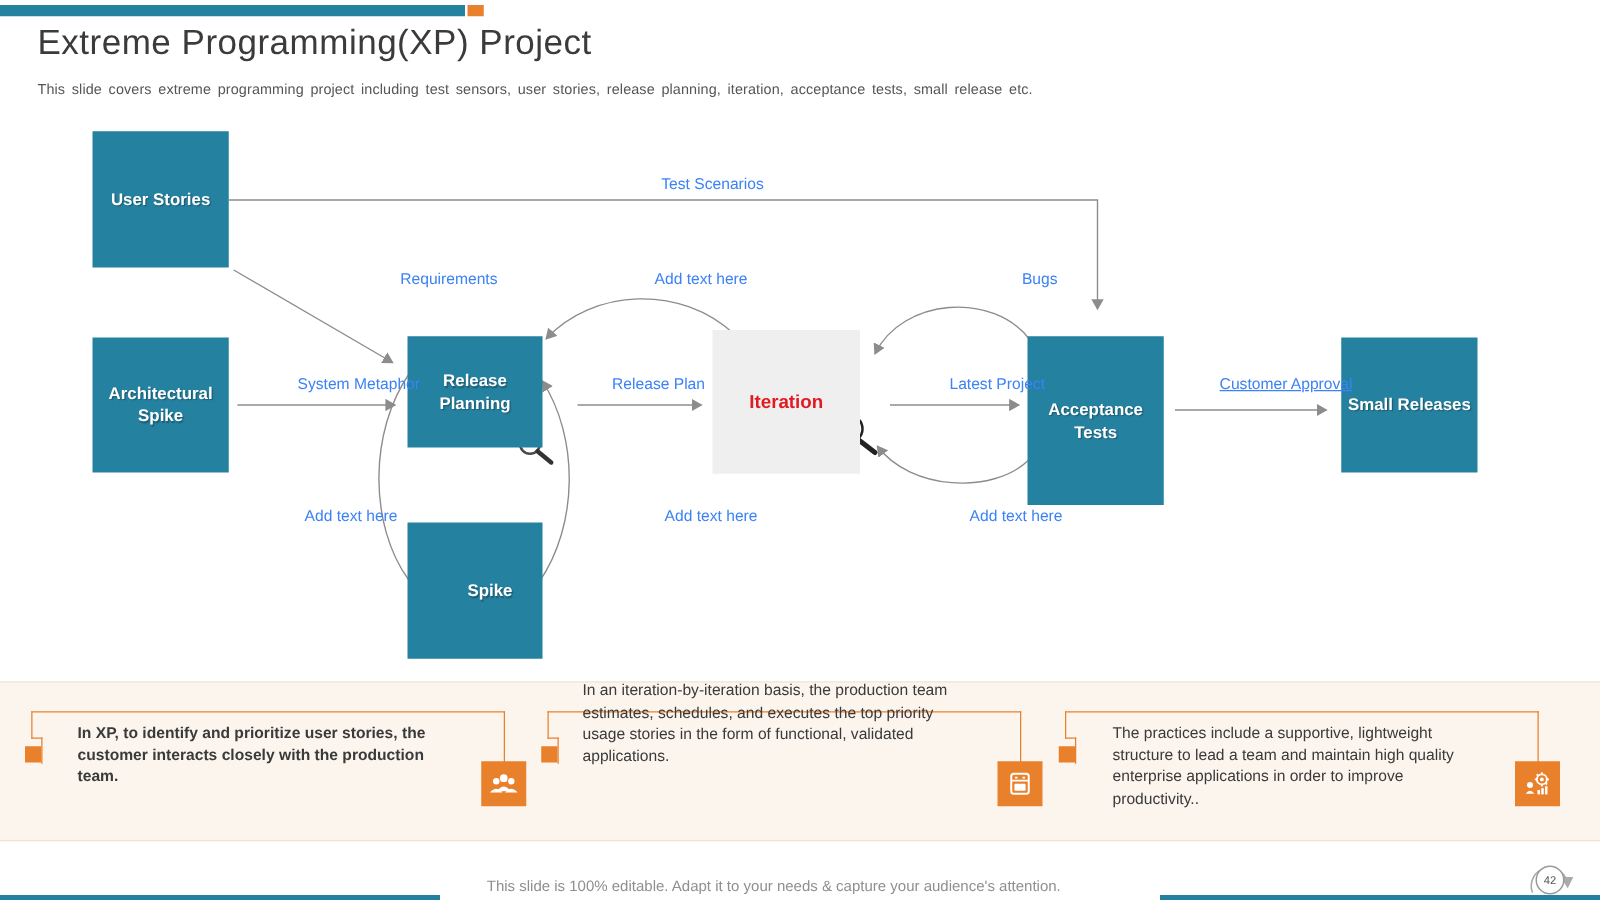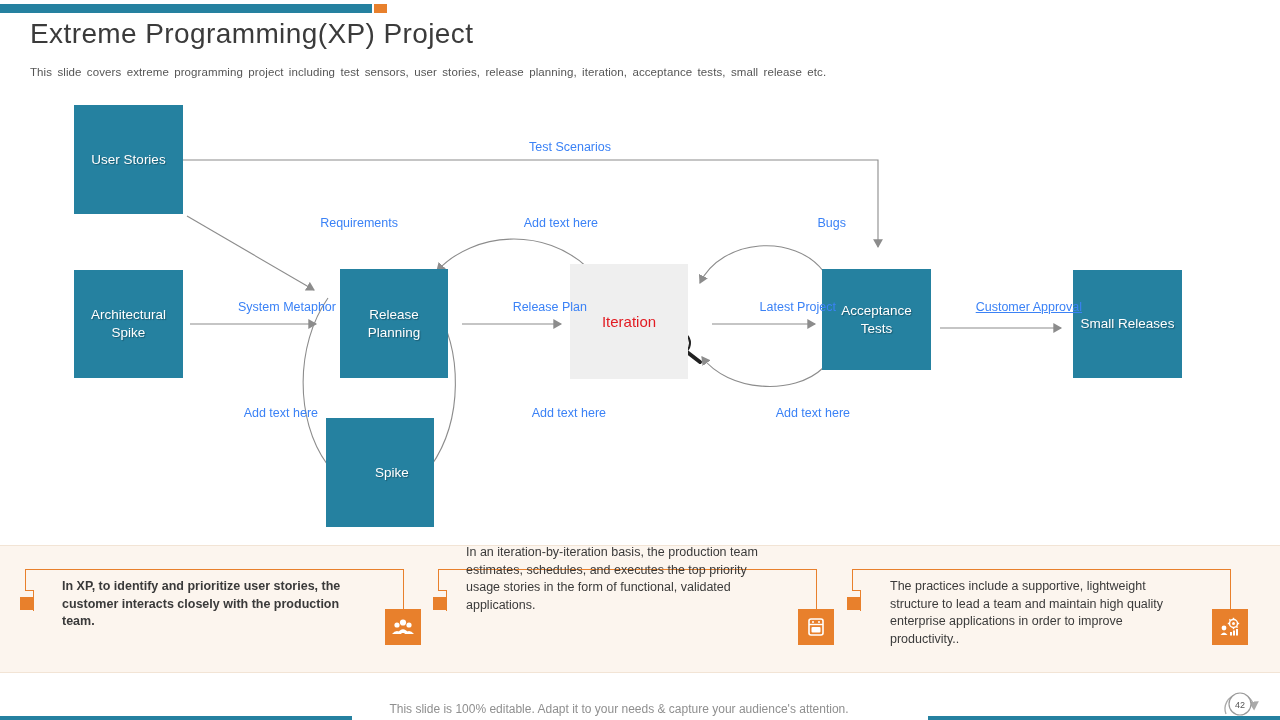--- a/index.html
+++ b/index.html
@@ -8,29 +8,29 @@
   
   .topbar{position:absolute;left:0;top:4px;width:372px;height:9px;background:#2581A0;}
   .topbar-sq{position:absolute;left:374px;top:4px;width:13px;height:9px;background:#E8802C;}
   
   .title{position:absolute;left:30px;top:18px;font-size:28px;color:#3b3b3b;
          letter-spacing:.4px;font-weight:500;}
   .subtitle{position:absolute;left:30px;top:66px;font-size:11.5px;color:#555;
             word-spacing:2px;letter-spacing:.1px;}
   
   .node{position:absolute;display:flex;align-items:center;justify-content:center;
-        text-align:center;background:#2581A0;color:#fff;font-weight:normal;
+        text-align:center;background:#2581A0;color:#fff;font-weight:bold;
         font-size:13.5px;line-height:18px;text-shadow:1px 1px 1px rgba(0,0,0,.3);padding:4px;box-sizing:border-box;}
   .node.gray{background:#EFEFEF;color:#E21B22;font-size:15px;text-shadow:none;}
   .n-user{left:74px;top:105px;width:109px;height:109px;}
   .n-arch{left:74px;top:270px;width:109px;height:108px;}
-  .n-release{left:340px;top:269px;width:108px;height:109px;}
+  .n-release{left:326px;top:269px;width:108px;height:89px;}
   .n-spike{left:326px;top:418px;width:108px;height:109px;padding-left:28px;}
   .n-iter{left:570px;top:264px;width:118px;height:115px;}
-  .n-accept{left:822px;top:269px;width:109px;height:101px;}
+  .n-accept{left:822px;top:269px;width:109px;height:135px;}
   .n-small{left:1073px;top:270px;width:109px;height:108px;}
   
   .elabel{position:absolute;width:160px;text-align:right;font-size:12.5px;color:#3b82f6;}
   .svglayer{position:absolute;left:0;top:0;pointer-events:none;}
   
   .strip{position:absolute;left:0;top:545px;width:1280px;height:128px;background:#FCF5EE;
          border-top:1px solid #F2E4D5;border-bottom:1px solid #F2E4D5;box-sizing:border-box;}
   .oline{position:absolute;background:#E8802C;}
   .osq{position:absolute;width:13px;height:13px;background:#E8802C;}
   .obox{position:absolute;width:36px;height:36px;background:#E8802C;display:flex;
@@ -105,21 +105,21 @@
     </div>
   <div class="node n-small">
       <span>Small Releases</span>
     </div>
 
   <div class="elabel" style="left:451px;top:140px;">Test Scenarios</div>
   <div class="elabel" style="left:238px;top:216px;">Requirements</div>
   <div class="elabel" style="left:438px;top:216px;">Add text here</div>
   <div class="elabel" style="left:686px;top:216px;">Bugs</div>
   <div class="elabel" style="left:176px;top:300px;">System Metaphor</div>
-  <div class="elabel" style="left:427px;top:300px;">Release Plan</div>
+  <div class="elabel" style="left:404px;top:300px;">Release Plan</div>
   <div class="elabel" style="left:676px;top:300px;">Latest Project</div>
   <div class="elabel" style="left:922px;top:300px;text-decoration:underline;">Customer Approval</div>
   <div class="elabel" style="left:158px;top:406px;">Add text here</div>
   <div class="elabel" style="left:446px;top:406px;">Add text here</div>
   <div class="elabel" style="left:690px;top:406px;">Add text here</div>
 
   <div class="strip"></div>
 
   <div class="oline" style="left:25px;top:569px;width:379px;height:1px;"></div>
   <div class="oline" style="left:25px;top:569px;width:1px;height:22px;"></div>

